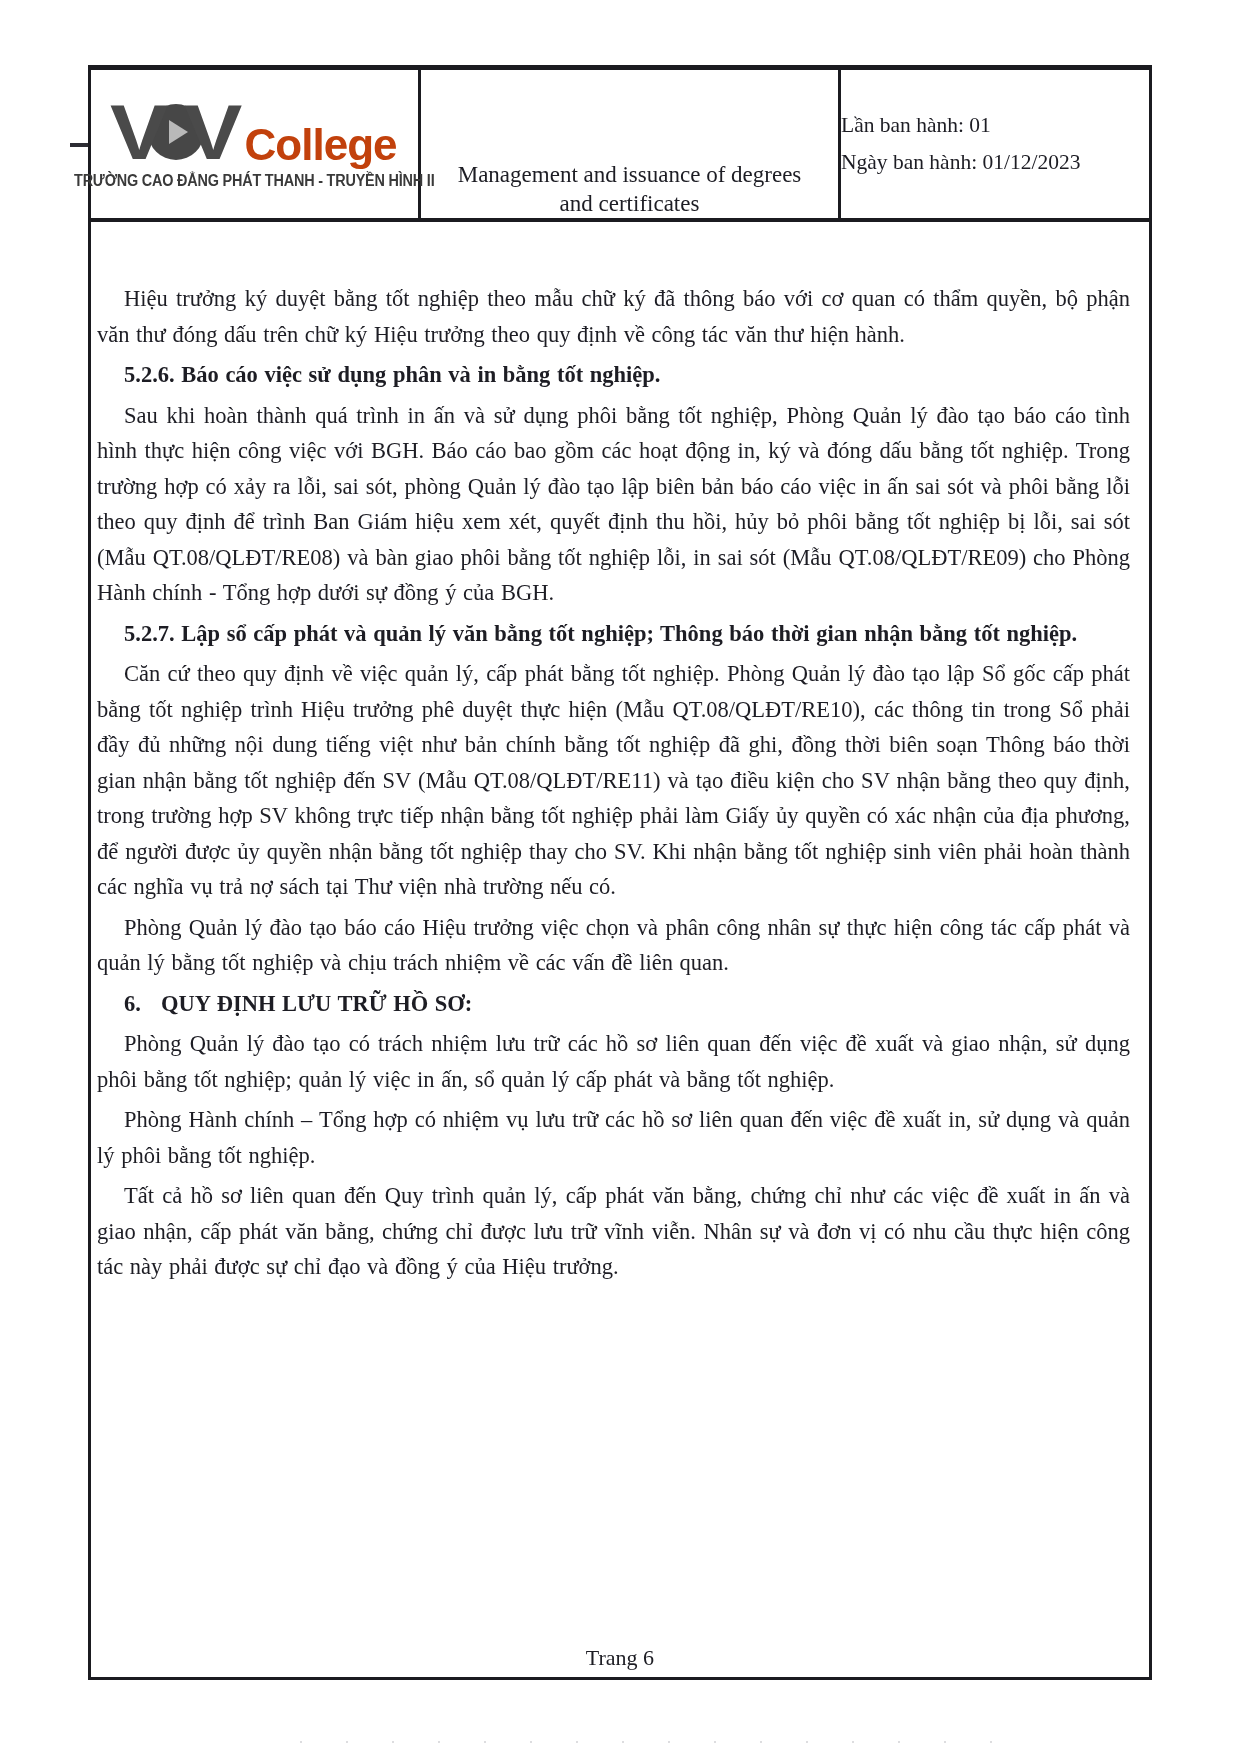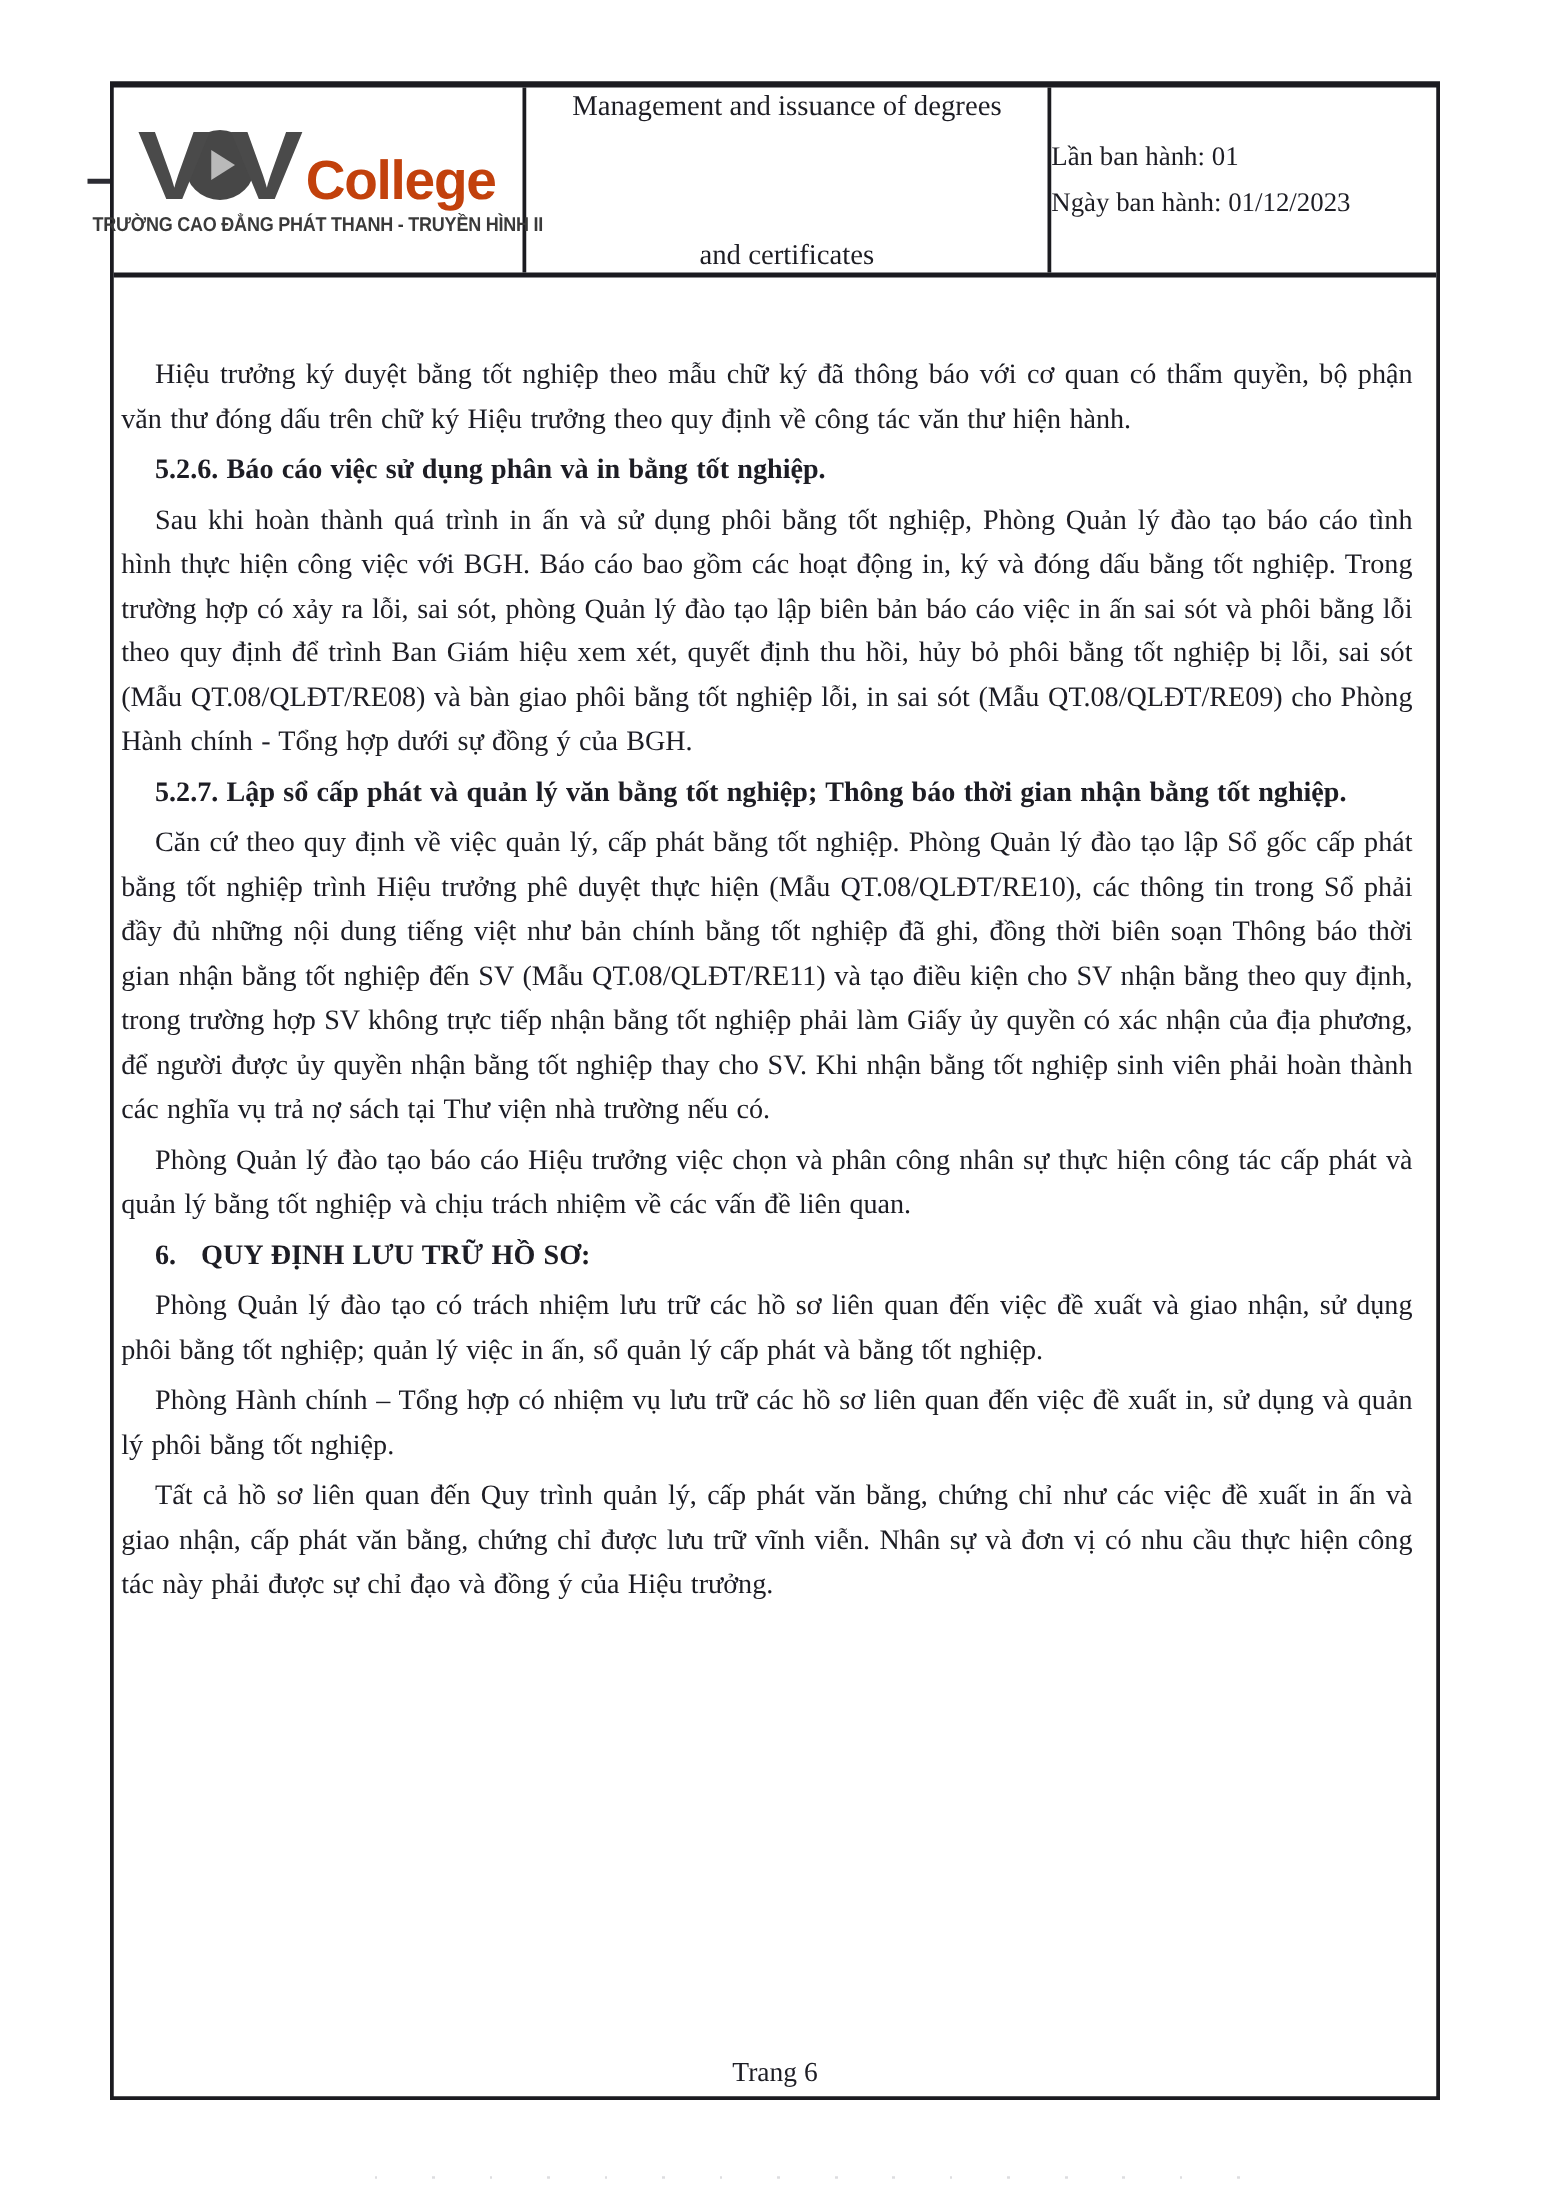--- a/index.html
+++ b/index.html
@@ -89,21 +89,21 @@
     height:76px;
     border-bottom:2px solid #1b1b20;
     display:flex;flex-direction:column;
     align-items:center;justify-content:center;
     font-weight:bold;font-size:24px;line-height:29px;
     text-align:center;
   }
   .title-en{
     flex:1;
     display:flex;flex-direction:column;
-    align-items:center;justify-content:space-between;
+    align-items:center;justify-content:flex-end;
     font-size:23px;line-height:29px;
     text-align:center;
   }
   .issue-cell{
     display:flex;flex-direction:column;
     justify-content:center;
     font-size:21.5px;line-height:37px;
   }
   
   .doc-body{

